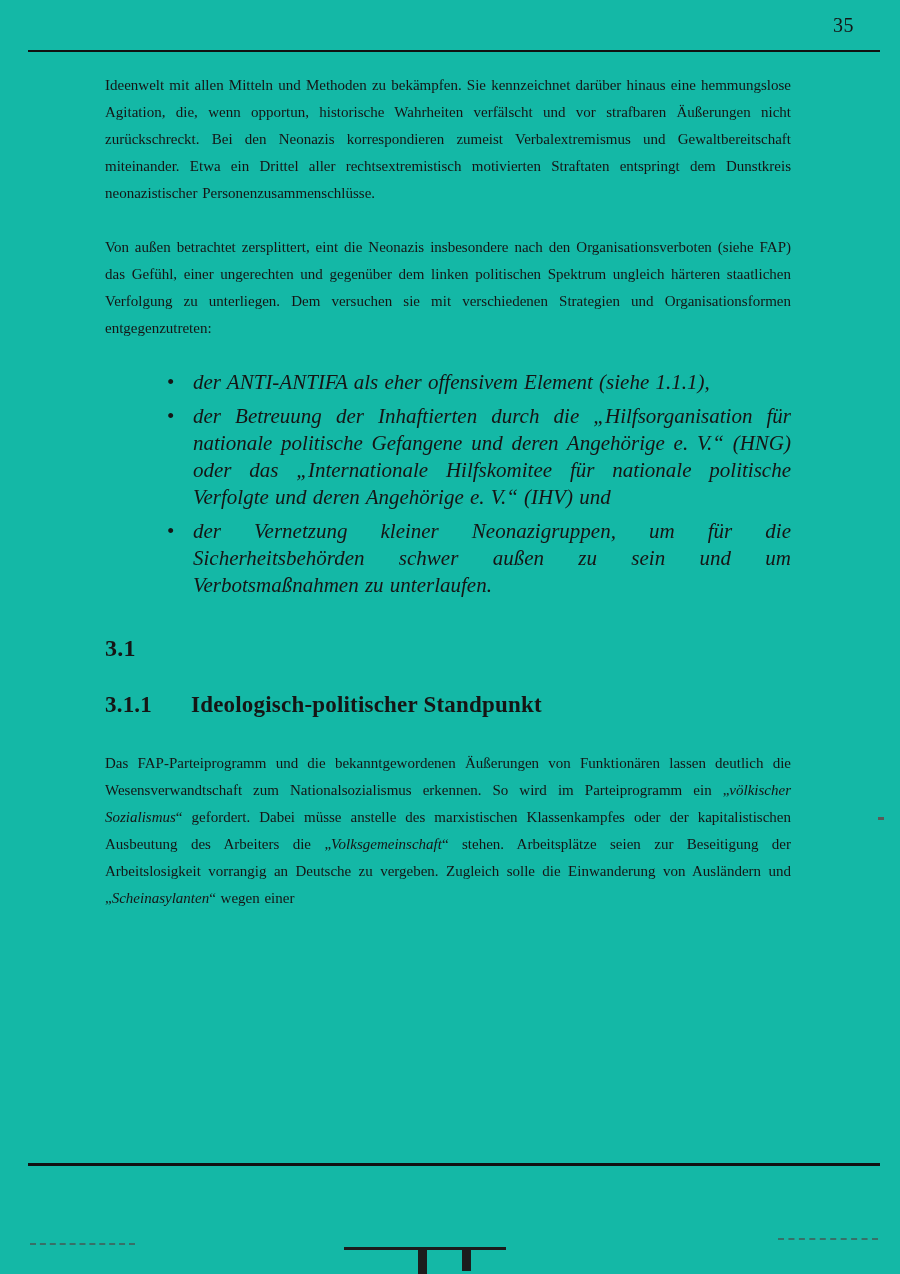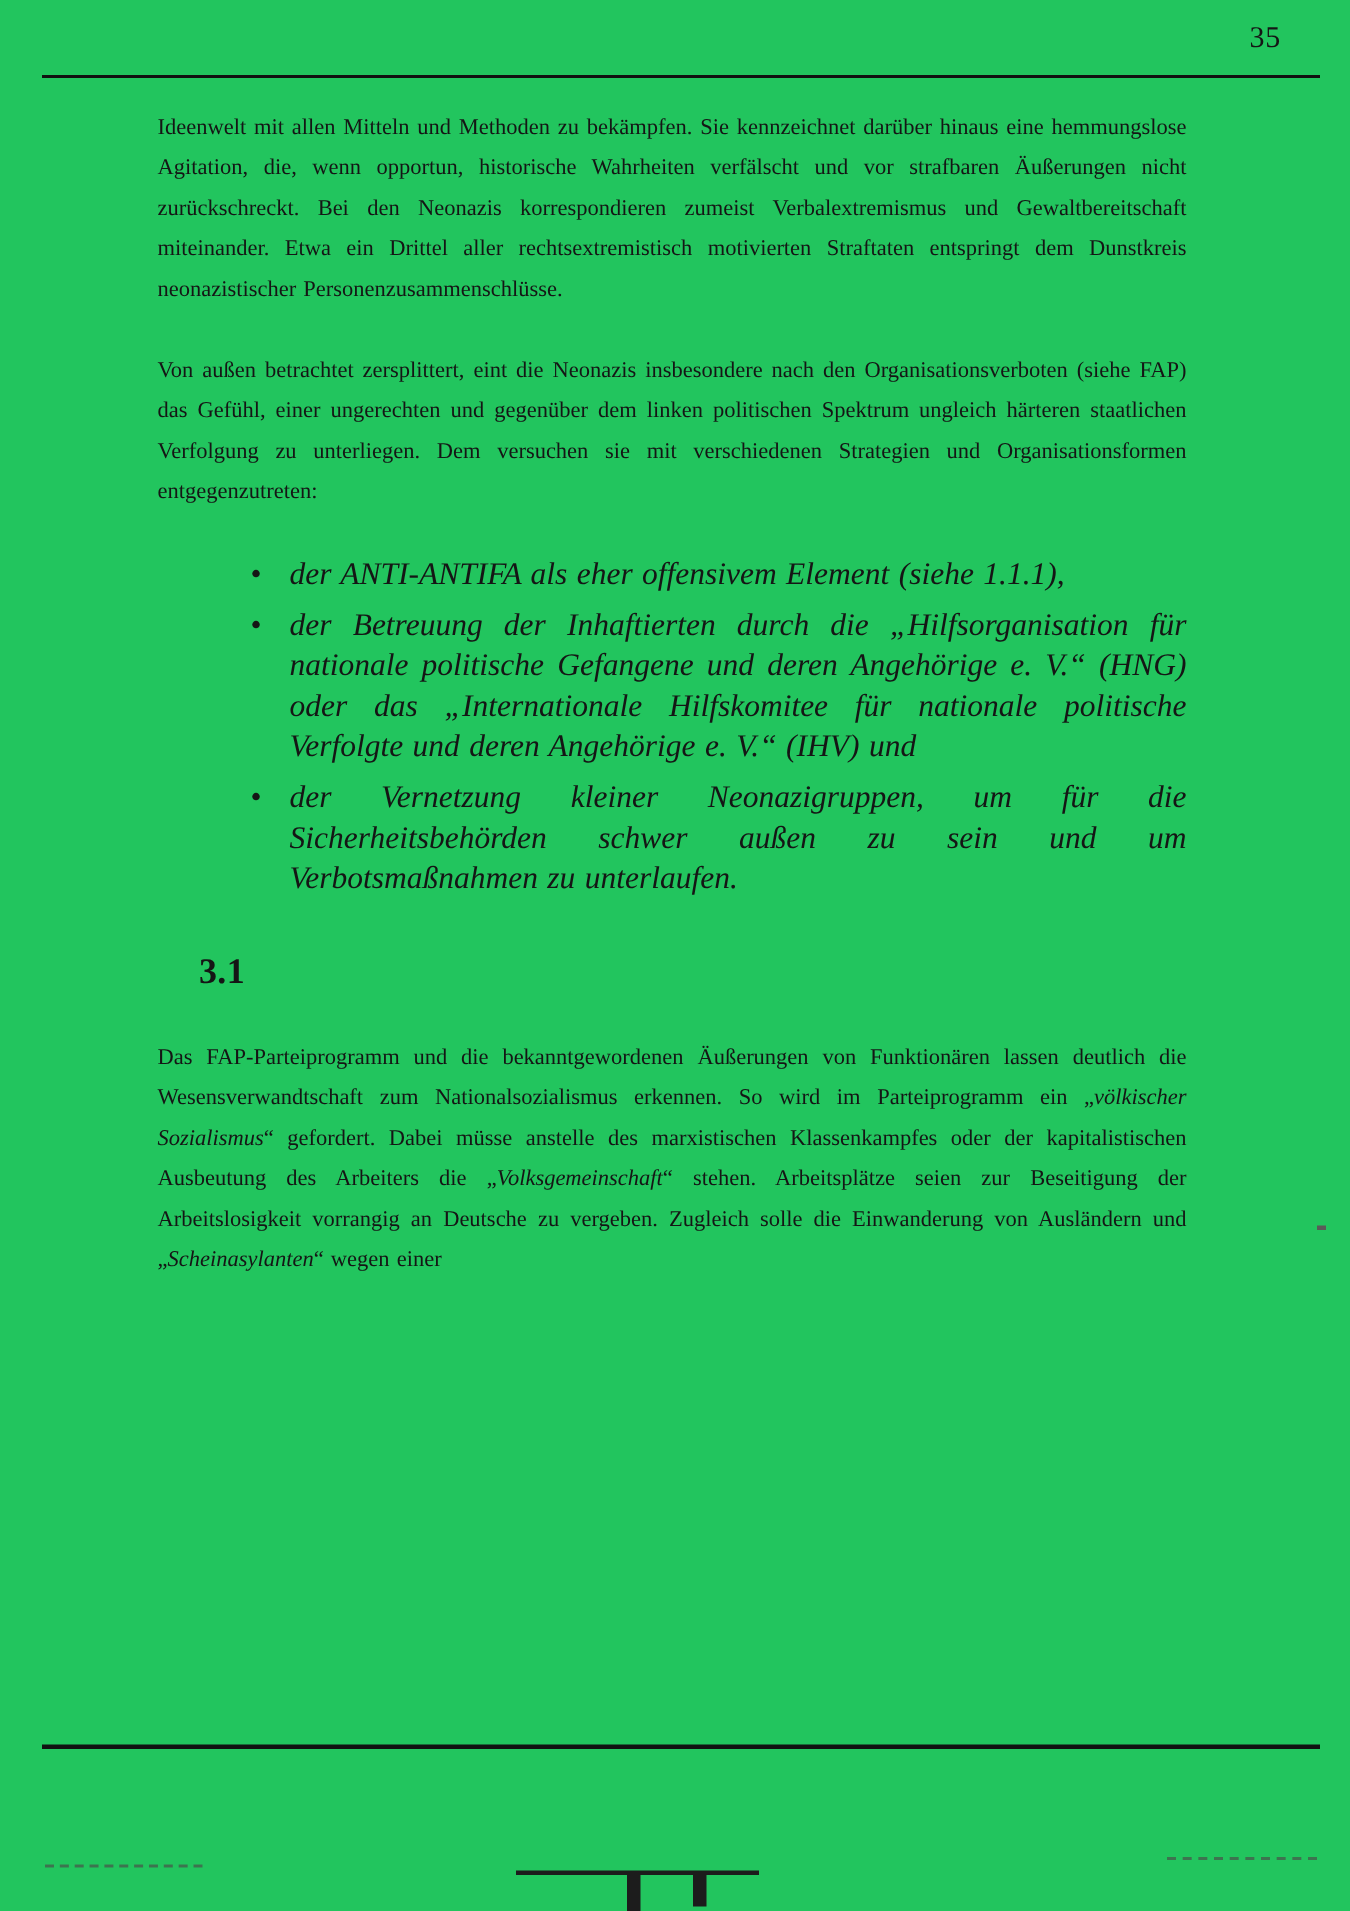--- a/index.html
+++ b/index.html
@@ -1,21 +1,21 @@
 <!DOCTYPE html>
 <html><head>
 <meta charset="utf-8">
 <style>
   html, body { margin: 0; padding: 0; background: #d8d8d4; }
   .page {
     position: relative;
     width: 900px;
     height: 1274px;
     margin: 0 auto;
-    background: #22c55e;
+    background: #14b8a6;
     overflow: hidden;
     font-family: "Liberation Serif", serif;
     color: #151515;
   }
   .page-number {
     position: absolute;
     top: 14px;
     right: 46px;
     font-size: 20px;
     letter-spacing: 0.5px;
@@ -53,21 +53,20 @@
     margin-bottom: 7px;
     padding-left: 62px;
   }
   .marker { flex: none; width: 26px; }
   .btext { flex: 1; text-align: justify; word-spacing: 1px; font-style: italic; }
   .heading {
     display: flex;
     font-weight: bold;
     margin: 0;
     letter-spacing: 0.2px;
-    text-align: center;
   }
   .hnum { flex: none; width: 86px; }
   .h31 { font-size: 24px; margin: 10px 0 30px 0; }
   .h311 { font-size: 23px; margin: 0 0 32px 0; }
   .em { font-style: italic; }
   
   .artifact-left {
     position: absolute;
     top: 1243px;
     left: 30px;
@@ -129,20 +128,24 @@
       <li class="bullet">
         <span class="marker">•</span>
         <span class="btext">der Vernetzung kleiner Neonazigruppen, um für die Sicherheitsbehörden schwer außen zu sein und um Verbotsmaßnahmen zu unterlaufen.</span>
       </li>
     </ul>
 
     <h2 class="heading h31">
       <span class="hnum">3.1</span>
     </h2>
 
+    <h3 class="heading h311">
+      <span class="hnum">3.1.1</span>
+      <span class="htitle">Ideologisch-politischer Standpunkt</span>
+    </h3>
 
     <p class="para"><span>Das FAP-Parteiprogramm und die bekanntgewordenen Äußerungen von Funktionären lassen deutlich die Wesensverwandtschaft zum Nationalsozialismus erkennen. So wird im Parteiprogramm ein „</span><span class="em">völkischer Sozialismus</span><span>“ gefordert. Dabei müsse anstelle des marxistischen Klassenkampfes oder der kapitalistischen Ausbeutung des Arbeiters die „</span><span class="em">Volksgemeinschaft</span><span>“ stehen. Arbeitsplätze seien zur Beseitigung der Arbeitslosigkeit vorrangig an Deutsche zu vergeben. Zugleich solle die Einwanderung von Ausländern und „</span><span class="em">Scheinasylanten</span><span>“ wegen einer</span></p>
 
   </main>
 
   <div class="rule bottom-rule"></div>
 
   <div class="speck"></div>
   <div class="artifact-left"></div>
   <div class="artifact-right"></div>

